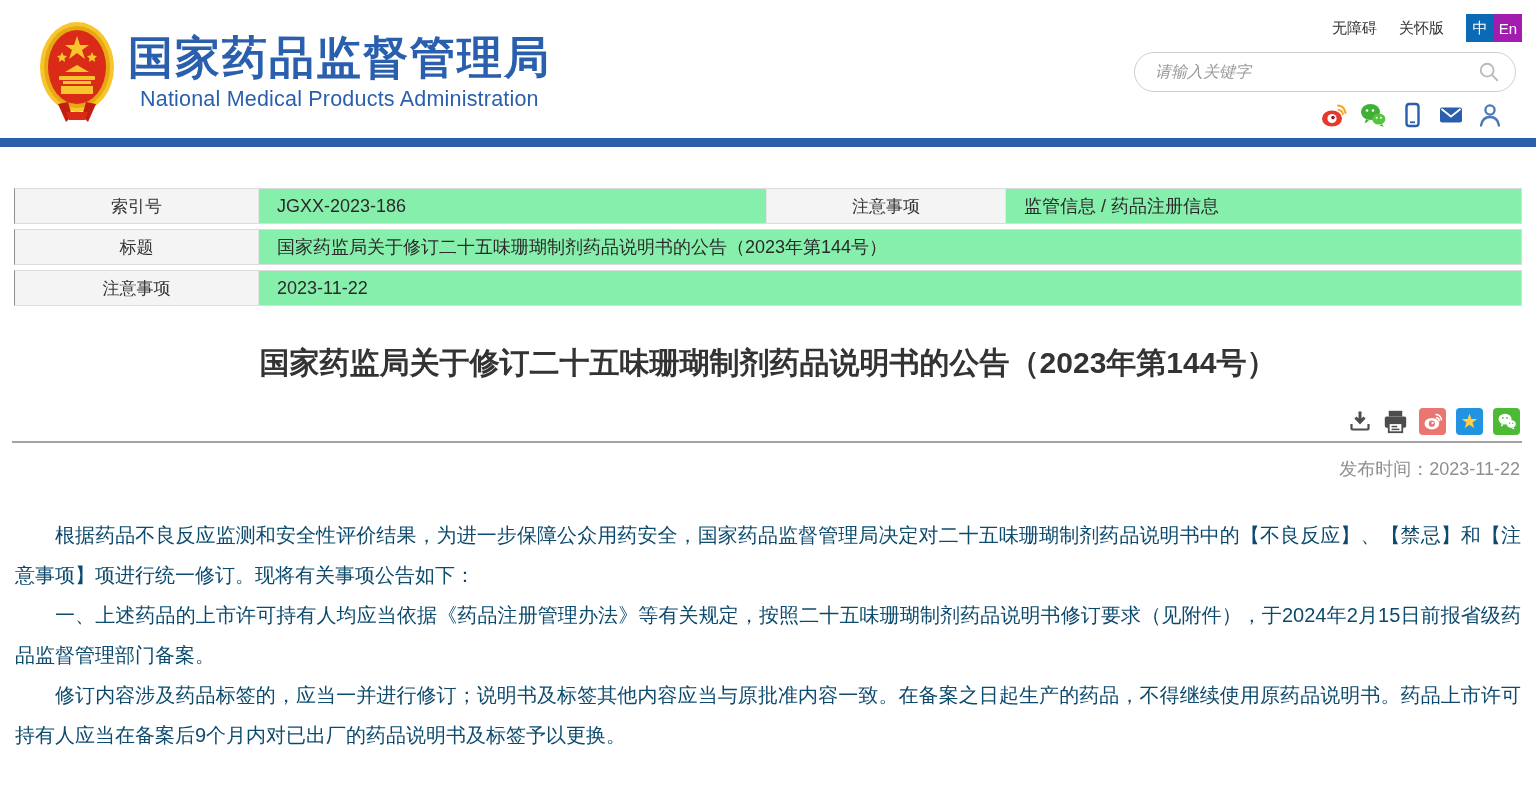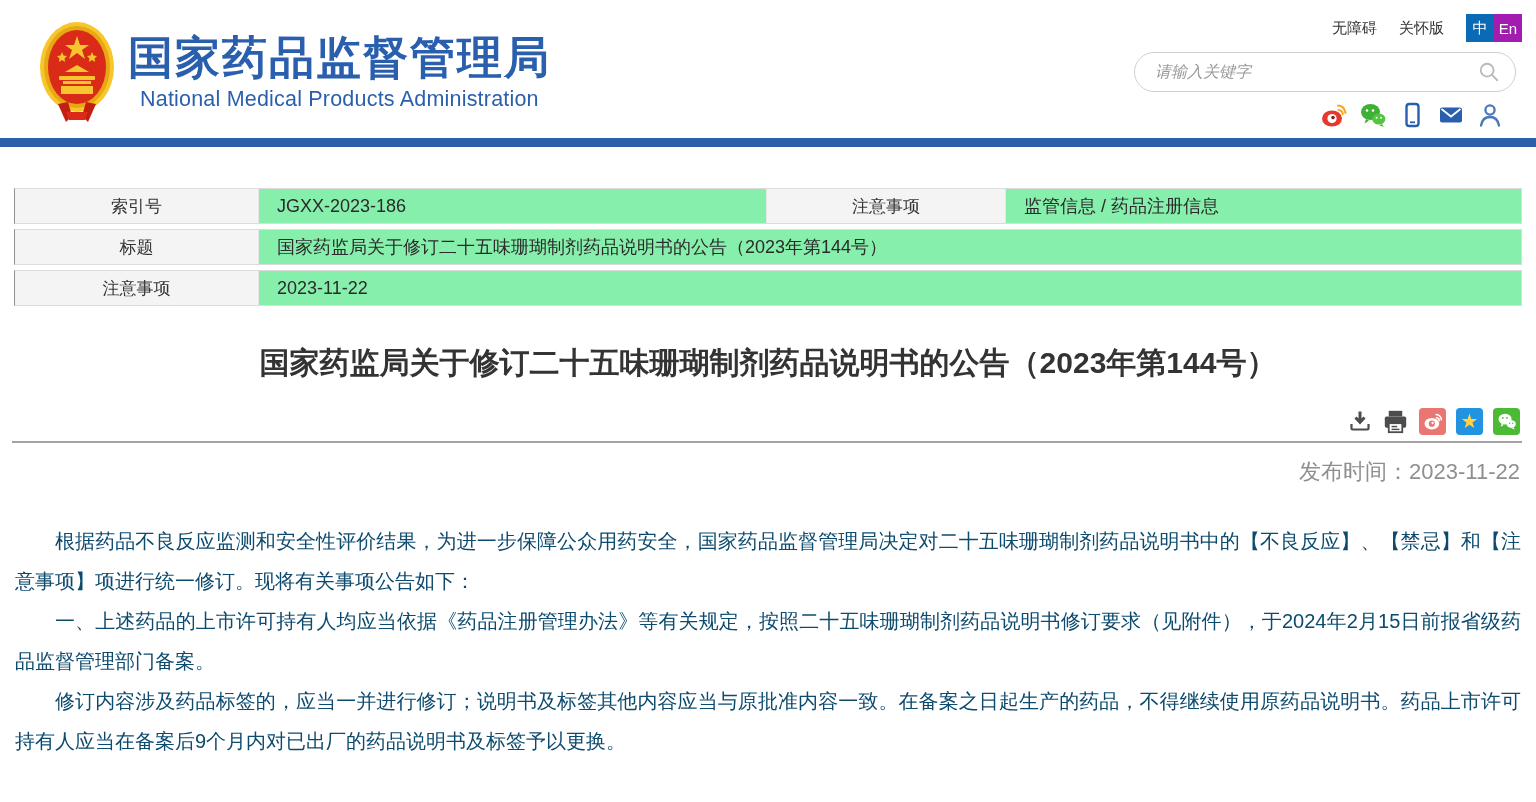--- a/index.html
+++ b/index.html
@@ -50,21 +50,21 @@
   .article-title { margin-top:37px; text-align:center; font-size:30px; font-weight:bold; color:#333; }
   .tools-row { display:flex; justify-content:flex-end; align-items:center; gap:10px;
                margin:23px 16px 0 0; height:28px; }
   .tool-btn { cursor:pointer; display:flex; align-items:center; justify-content:center; }
   .share-btn { width:27px; height:27px; border-radius:4px; cursor:pointer;
                display:flex; align-items:center; justify-content:center; }
   .share-weibo { background:#e97670; }
   .share-qzone { background:#2193e0; font-size:20px; color:#ffd24a; }
   .share-wechat { background:#4dba36; }
   .divider { border:none; border-top:2px solid #a3a3a3; margin:6px 14px 0 12px; }
-  .publish-row { text-align:right; margin:14px 16px 0 0; font-size:22px; color:#8f8f8f;padding-left:20px; }
+  .publish-row { text-align:right; margin:14px 16px 0 0; font-size:18px; color:#8f8f8f;padding-left:20px; }
 
   .article-body { margin:34px 15px 0 15px; font-size:20px; line-height:40px; color:#0c4a6e;
                   text-align:justify; }
   .article-body p { text-indent:2em; }
 </style>
 </head>
 <body>
 
 <div class="header">
 

